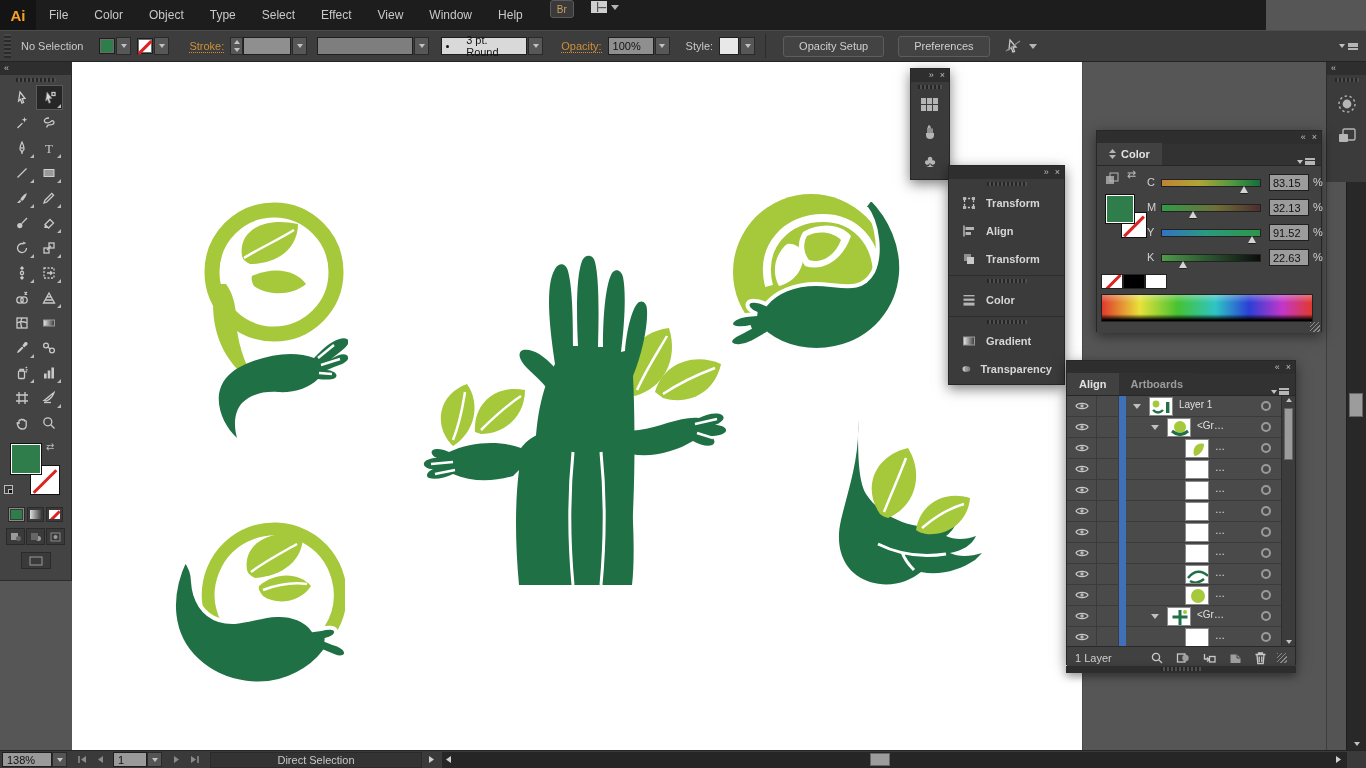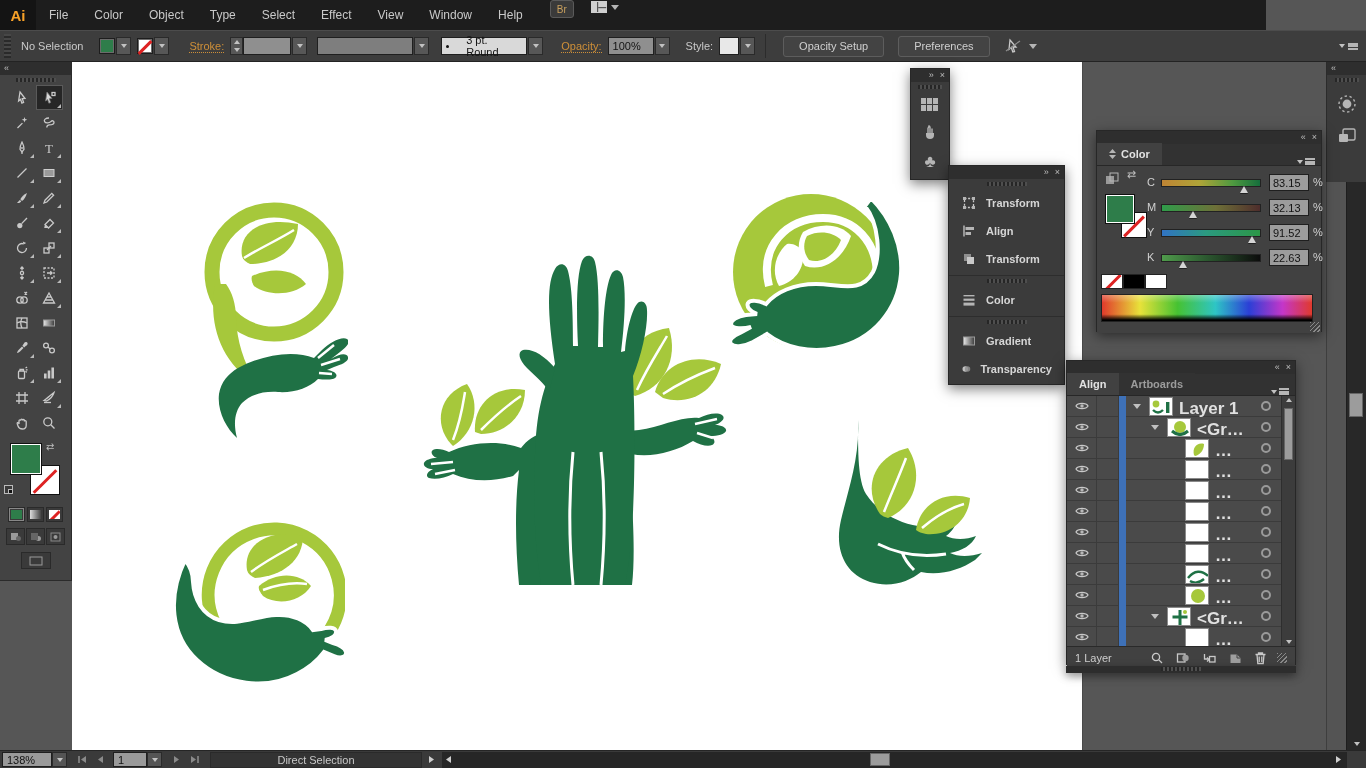--- a/index.html
+++ b/index.html
@@ -103,21 +103,21 @@
 
 
 #layerspanel{left:1066px;top:360px;width:230px;height:305px;}
 #lrows{position:relative;height:250px;background:#4a4a4a;overflow:hidden;}
 .lrow{position:absolute;left:0;width:216px;height:21px;border-bottom:1px solid #3b3b3b;display:flex;align-items:center;}
 .lcell-eye{width:30px;height:21px;display:flex;align-items:center;justify-content:center;border-right:1px solid #3b3b3b;}
 .lcell-lock{width:22px;height:21px;border-right:1px solid #3b3b3b;}
 .lbar{width:7px;height:21px;background:var(--blue);}
 .lexp{width:0;height:0;border-left:4px solid transparent;border-right:4px solid transparent;border-top:5px solid #c0c0c0;position:absolute;}
 .lthumb{position:absolute;top:1px;width:24px;height:19px;background:#fff;border:1px solid #8a8a8a;overflow:hidden;}
-.llabel{position:absolute;top:3px;font-size:17px;color:#e0e0e0;font-weight:bold;}
+.llabel{position:absolute;top:3px;font-size:10px;color:#e0e0e0;}
 .ltarget{position:absolute;right:12px;top:5px;width:10px;height:10px;border:2px solid #9a9a9a;border-radius:50%;}
 #lscroll{position:absolute;right:0;top:0;width:14px;height:250px;background:#3c3c3c;border-left:1px solid #2e2e2e;}
 #lfoot{height:22px;background:#414141;border-top:1px solid #2a2a2a;display:flex;align-items:center;font-size:11px;color:#cfcfcf;padding:0 8px;gap:10px;}
 #lgrip{left:1066px;top:666px;width:230px;height:7px;background:#2d2d2d;z-index:60;position:absolute;box-shadow:0 3px 8px rgba(0,0,0,.4);}
 
 
 #rdock-top{left:1326px;top:62px;width:40px;height:120px;background:#3b3b3b;border-left:1px solid #2b2b2b;z-index:45;position:absolute;}
 #rdock-strip{left:1326px;top:182px;width:20px;height:568px;background:#545454;border-left:1px solid #3e3e3e;z-index:2;position:absolute;}
 #vscroll{left:1346px;top:62px;width:20px;height:688px;background:#282828;border-left:1px solid #1e1e1e;z-index:2;position:absolute;}
 .sthumb{background:#9c9c9c;border:1px solid #666;}

